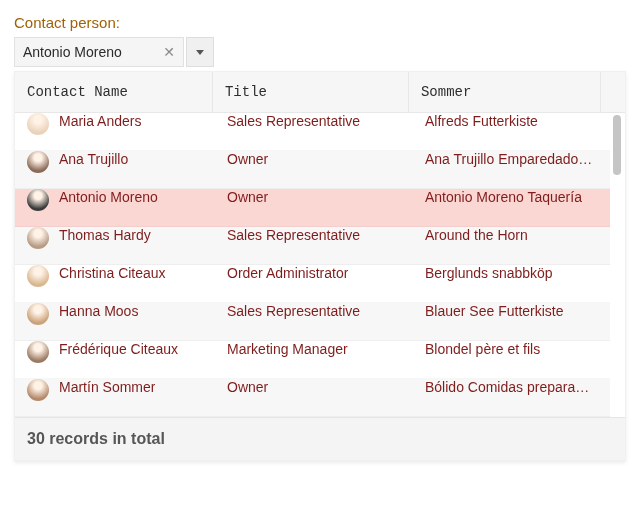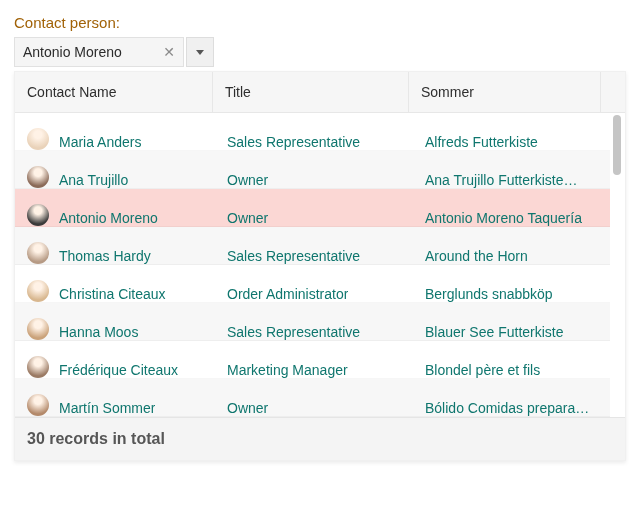--- a/index.html
+++ b/index.html
@@ -62,20 +62,21 @@
     box-shadow: 0 2px 4px rgba(0,0,0,0.08);
   }
   .grid-head {
     display: flex;
     background: #f6f6f6;
     border-bottom: 1px solid rgba(0,0,0,0.06);
     height: 41px;
     align-items: center;
     font-weight: 400;
     color: #2e2e2e;
+    font-family: Liberation Mono, monospace;
   }
   .grid-head .hcell {
     padding: 0 12px;
     border-right: 1px solid rgba(0,0,0,0.06);
     height: 100%;
     display: flex;
     align-items: center;
   }
   .grid-head .hcell:last-child { border-right: none; }
   .c-name { width: 200px; }
@@ -93,25 +94,25 @@
     height: 38px;
     align-items: center;
     border-bottom: 1px solid rgba(0,0,0,0.035);
   }
   .row.alt { background: #f7f7f7; }
   .row.selected { background: #fbd7d4; }
   .cell {
     padding: 0 12px;
     height: 100%;
     display: flex;
-    align-items: flex-end;
+    align-items: flex-start;
     overflow: hidden;
     white-space: nowrap;
     text-overflow: ellipsis;
-    color: #0f766e;
+    color: #7f1d1d;
   }
   .cell.c-name { gap: 10px; }
   .avatar {
     width: 22px;
     height: 22px;
     border-radius: 50%;
     flex: 0 0 22px;
     display: inline-block;
     background: #cfcfcf;
   }
@@ -192,21 +193,21 @@
         </div>
         <div class="row alt">
           <div class="cell c-name">
             <span class="avatar" style="background: radial-gradient(circle at 50% 30%, rgb(255, 242, 230) 20%, rgb(138, 106, 88) 70%);"></span>
             <span class="cell-text">Ana Trujillo</span>
           </div>
           <div class="cell c-title">
             <span class="cell-text">Owner</span>
           </div>
           <div class="cell c-company">
-            <span class="cell-text">Ana Trujillo Futterkiste…</span>
+            <span class="cell-text">Ana Trujillo Emparedados…</span>
           </div>
         </div>
         <div class="row selected">
           <div class="cell c-name">
             <span class="avatar" style="background: radial-gradient(circle at 50% 30%, rgb(255, 242, 230) 20%, rgb(58, 58, 58) 70%);"></span>
             <span class="cell-text">Antonio Moreno</span>
           </div>
           <div class="cell c-title">
             <span class="cell-text">Owner</span>
           </div>

